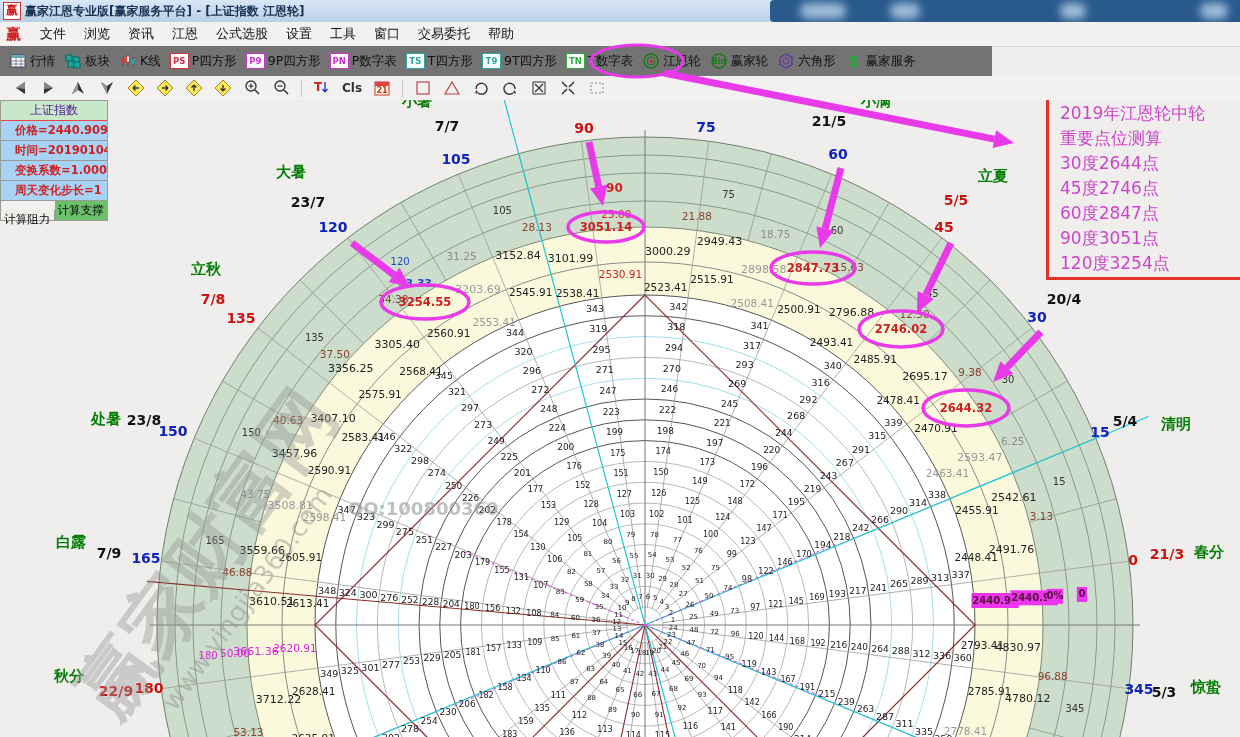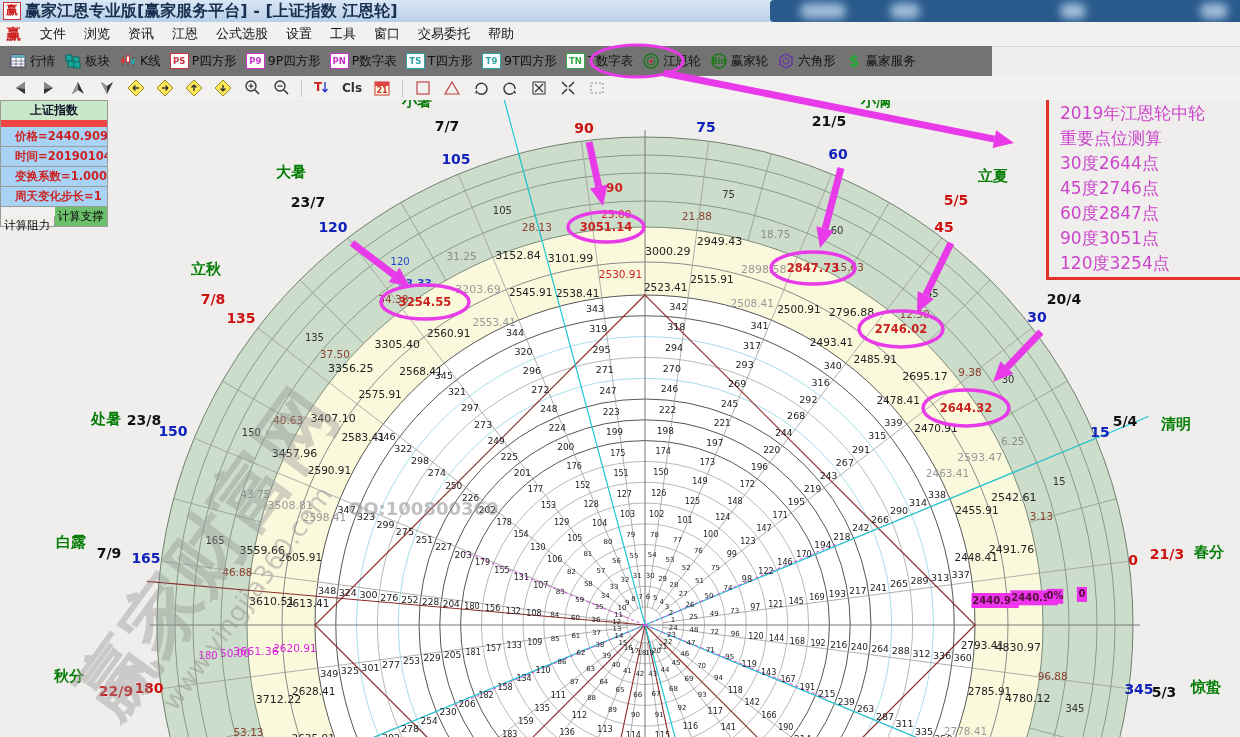--- a/index.html
+++ b/index.html
@@ -4,21 +4,21 @@
 <style>
   html,body{margin:0;padding:0;}
   body{width:1240px;height:737px;overflow:hidden;position:relative;
        font-family:"DejaVu Sans",sans-serif;background:#efeeec;}
   
   .titlebar{position:absolute;left:0;top:0;width:1240px;height:22px;
     background:linear-gradient(#d9e7f6,#b8cfe8);display:flex;align-items:center;
     border-bottom:1px solid #6a8cb0;}
   .app-icon{width:16px;height:16px;margin:0 4px 0 3px;background:#fff;border:1px solid #c33;
     color:#c22;font-size:12px;font-weight:bold;line-height:15px;text-align:center;}
-  .title-text{font-size:16px;font-weight:bold;color:#1a3050;white-space:nowrap;}
+  .title-text{font-size:12px;font-weight:bold;color:#1a3050;white-space:nowrap;}
   .titlebar-right{position:absolute;right:0;top:0;width:470px;height:22px;
     background:#2a5a8c;border-radius:4px 0 0 4px;overflow:hidden;}
   .titlebar-right .blob{position:absolute;top:3px;width:46px;height:16px;border-radius:8px;
     background:#bcd6ee;filter:blur(4px);opacity:.8;}
   
   .menubar{position:absolute;left:0;top:22px;width:1240px;height:24px;background:#f2f1ef;
     border-bottom:1px solid #d8d6d2;display:flex;align-items:center;font-size:13px;color:#111;}
   .menubar .logo{color:#c22;font-weight:bold;font-size:15px;margin:0 10px 0 6px;}
   .menu-item{padding:0 9px;cursor:default;}
   
@@ -32,22 +32,22 @@
     border-bottom:1px solid #c8c6c2;display:flex;align-items:center;}
   .t2{margin-left:11px;display:inline-flex;align-items:center;height:20px;}
   .t2sep{width:1px;height:18px;background:#c8c6c2;margin-left:11px;}
   .clstxt{font-size:12px;color:#333;font-weight:bold;}
   
   .workspace{position:absolute;left:0;top:100px;width:1240px;height:637px;background:#efeeec;overflow:hidden;}
   #wheel{position:absolute;left:0;top:0;}
   
   .info-panel{position:absolute;left:0;top:0;width:106px;border:1px solid #9a9a96;
     background:#f2f1ef;font-size:12px;}
-  .ip-title{background:#c9e7c9;color:#0f172a;text-align:center;font-weight:bold;
-    height:19px;line-height:19px;border-bottom:7px solid #ef4444;}
+  .ip-title{background:#c9e7c9;color:#4c1d95;text-align:center;font-weight:normal;
+    height:19px;line-height:19px;border-bottom:1px solid #ef4444;}
   .ip-row{background:#a9d3f5;color:#c22;font-weight:bold;height:19px;line-height:19px;
     padding-left:14px;border-bottom:1px solid #9a9a96;white-space:nowrap;overflow:hidden;font-size:11.5px;}
   .ip-btns{display:flex;height:19px;}
   .ip-btn{flex:1;text-align:center;line-height:19px;font-size:11.5px;cursor:default;}
   .ip-btn.b0{background:#f0efec;border-right:1px solid #9a9a96;margin-top:9px;}
   .ip-btn.b1{background:#6cc06c;}
   
   .annotation{position:absolute;left:1046px;top:-14px;width:184px;height:176px;
     border:3px solid #e0342b;background:#efeeec;padding:12px 0 0 11px;z-index:6;}
   .annotation div{color:#cc44cc;font-size:17px;line-height:25px;font-weight:500;white-space:nowrap;}

